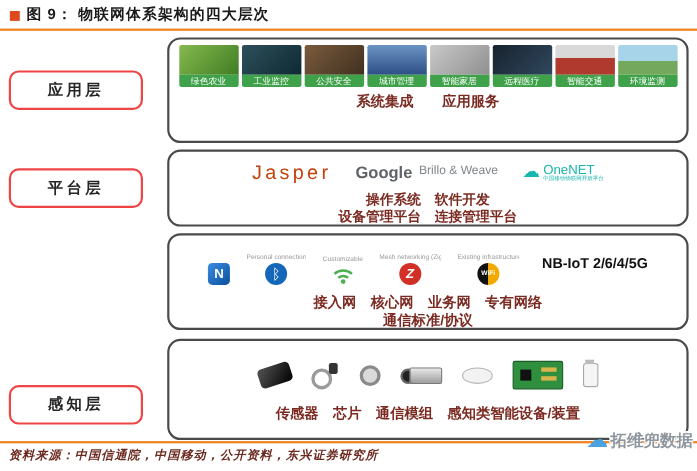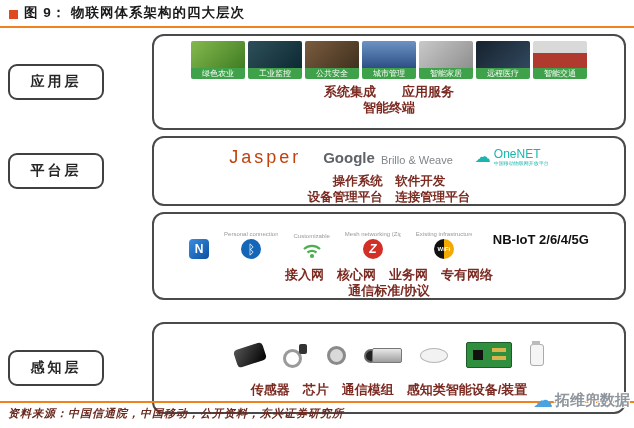--- a/index.html
+++ b/index.html
@@ -8,36 +8,36 @@
     font-family:"Liberation Sans","DejaVu Sans",sans-serif; overflow:hidden;
   }
 
   
   .header-bullet { position:absolute; left:9px; top:10px; width:9px; height:9px; background:#e0491e; }
   .header-title { position:absolute; left:24px; top:4px; font-size:13.5px; font-weight:bold; color:#1a1a1a; letter-spacing:1px; }
   .header-rule { position:absolute; left:0; top:26px; width:634px; height:2px; background:#ef821d; }
 
   
   .layer-label {
-    position:absolute; left:8px; width:96px; height:36px; box-sizing:border-box;
-    border:2px solid #404040; border-radius:9px;
+    position:absolute; left:8px; width:122px; height:36px; box-sizing:border-box;
+    border:2px solid #ef4444; border-radius:9px;
     display:flex; align-items:center; justify-content:center;
     font-size:14px; font-weight:bold; color:#262626; letter-spacing:3px;
     background:#fff;
   }
 
   
   .content-box {
     position:absolute; left:152px; width:474px; box-sizing:border-box;
     border:2px solid #4a4a4a; border-radius:12px; background:#fff;
   }
   .box-app  { top:34px;  height:96px; }
   .box-plat { top:136px; height:70px; }
   .box-net  { top:212px; height:88px; }
-  .box-per  { top:322px; height:92px; }
+  .box-per  { top:308px; height:92px; }
 
   .red-line { text-align:center; font-weight:bold; color:#7b2b22; font-size:13px; line-height:16px; }
 
   
   .app-tiles { display:flex; gap:3px; justify-content:center; padding:5px 4px 0; }
   .tile { width:54px; }
   .tile-img { height:27px; border-radius:2px 2px 0 0; }
   .t1{background:linear-gradient(135deg,#86b94e,#3f7d23);}
   .t2{background:linear-gradient(135deg,#2e4f5a,#0d2a33);}
   .t3{background:linear-gradient(135deg,#7a5c3e,#40301f);}
@@ -45,21 +45,21 @@
   .t5{background:linear-gradient(135deg,#16222e,#31485e);}
   .t6{background:linear-gradient(135deg,#c9c9c9,#8f8f8f);}
   .t7{background:linear-gradient(180deg,#d9d9d9 45%,#b03a2e 45%);}
   .t8{background:linear-gradient(180deg,#a8d4ea 55%,#74a85c 55%);}
   .tile-cap { height:11px; background:#3fa24a; color:#fff; font-size:8px; line-height:11px; text-align:center; white-space:nowrap; overflow:hidden; border-radius:0 0 2px 2px; }
   .app-lines { margin-top:5px; }
 
   
   .logo-row { display:flex; align-items:center; justify-content:center; gap:22px; padding-top:7px; height:24px; }
   .logo-jasper { font-size:18px; color:#c2410c; letter-spacing:3px; }
-  .logo-google { display:flex; align-items:flex-end; gap:6px; }
+  .logo-google { display:flex; align-items:flex-start; gap:6px; }
   .g-google { font-size:15px; font-weight:bold; color:#5f6368; }
   .g-brillo { font-size:11px; color:#80868b; }
   .logo-onenet { display:flex; align-items:center; gap:3px; }
   .onenet-cloud { color:#19b5ae; font-size:16px; line-height:16px; }
   .onenet-txt { display:flex; flex-direction:column; }
   .onenet-name { font-size:12px; font-weight:normal; color:#19b5ae; line-height:12px; }
   .onenet-sub { font-size:5px; color:#19b5ae; line-height:6px; }
   .plat-lines { margin-top:4px; }
   .plat-lines .red-line { font-size:12.5px; }
 
@@ -141,24 +141,27 @@
         <div class="tile-cap">智能家居</div>
       </div>
       <div class="tile">
         <div class="tile-img t5"></div>
         <div class="tile-cap">远程医疗</div>
       </div>
       <div class="tile">
         <div class="tile-img t7"></div>
         <div class="tile-cap">智能交通</div>
       </div>
+      <div class="tile">
+        <div class="tile-img t8"></div>
+        <div class="tile-cap">环境监测</div>
+      </div>
     </div>
     <div class="app-lines">
       <div class="red-line">系统集成　　应用服务</div>
-      <div class="red-line">智能终端</div>
     </div>
   </div>
 
   <div class="content-box box-plat">
     <div class="logo-row">
       <span class="logo-jasper">Jasper</span>
       <span class="logo-google">
         <span class="g-google">Google</span>
         <span class="g-brillo">Brillo &amp; Weave</span>
       </span>

